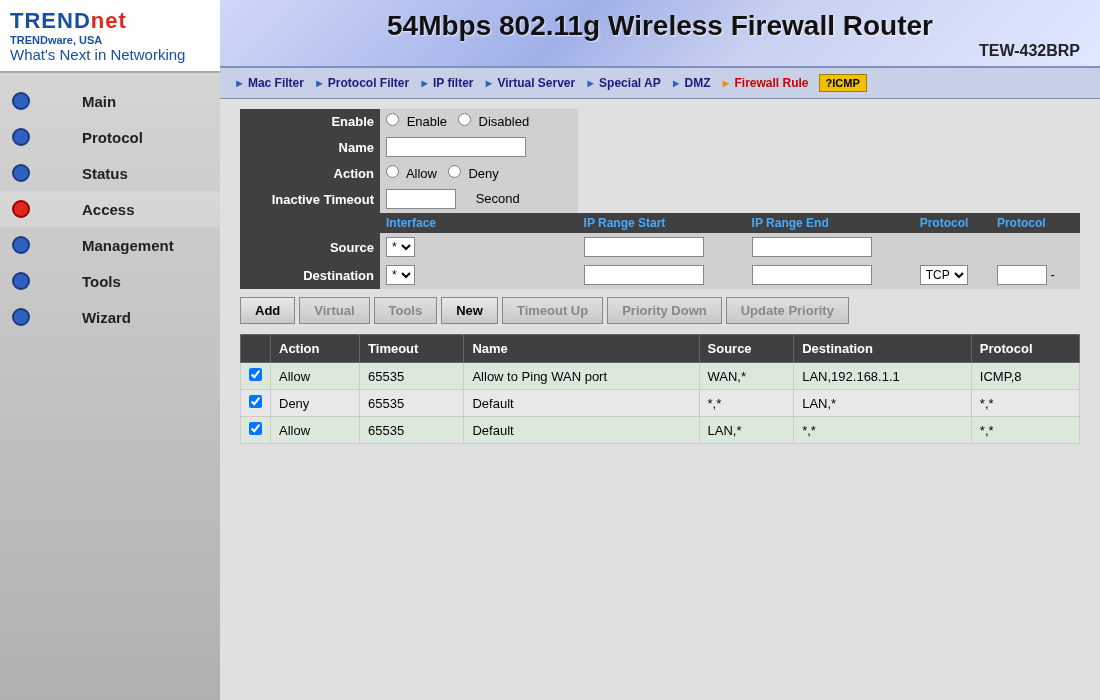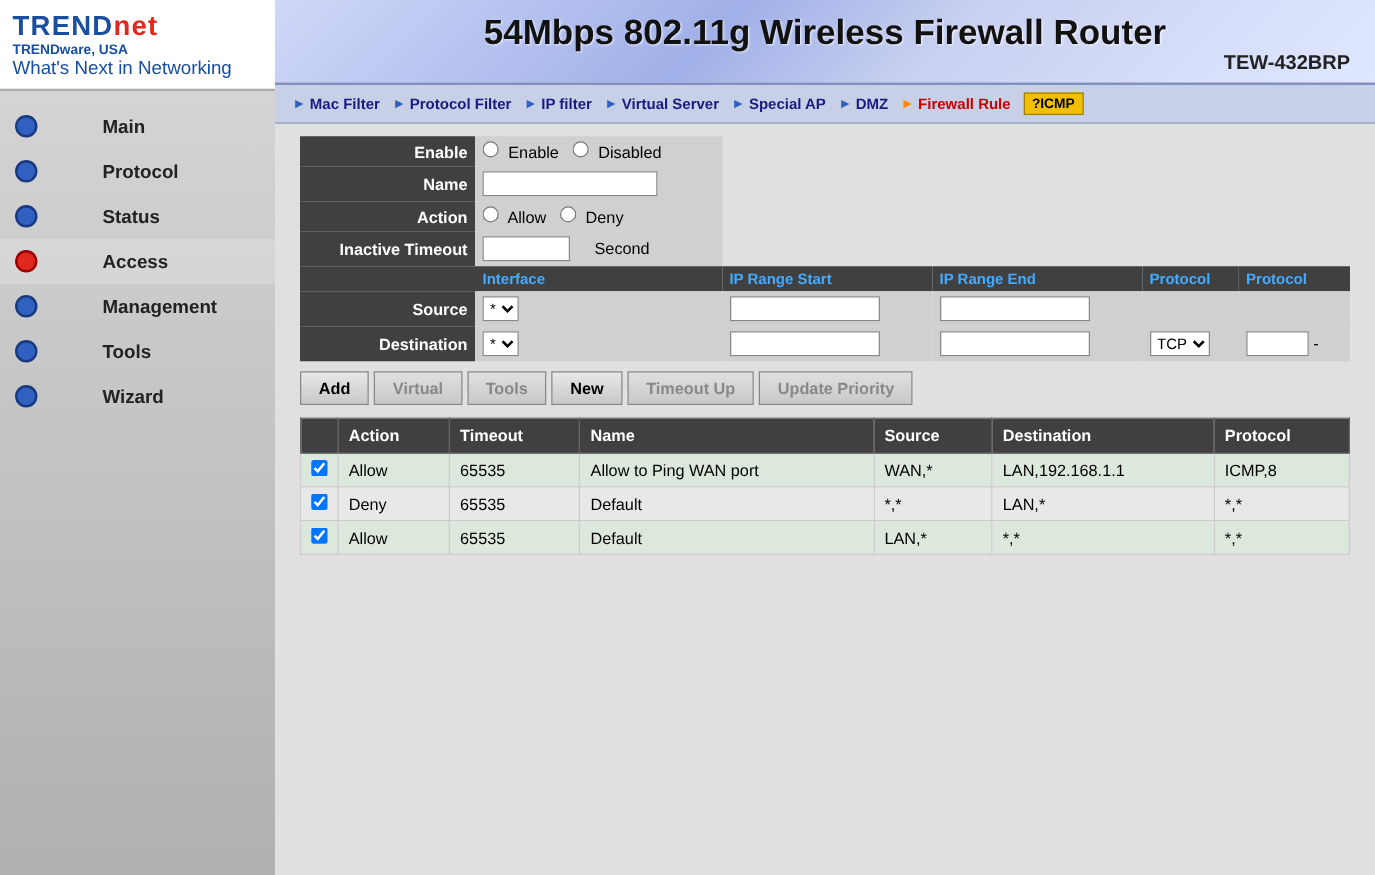--- a/index.html
+++ b/index.html
@@ -250,20 +250,21 @@
         </tr>
       </tbody>
         </table>
 
       <div class="btn-row">
         <button class="btn">Add</button>
         <button class="btn disabled">Virtual</button>
         <button class="btn disabled">Tools</button>
         <button class="btn">New</button>
         <button class="btn disabled">Timeout Up</button>
+        <button class="btn disabled">Priority Down</button>
         <button class="btn disabled">Update Priority</button>
       </div>
 
       <table class="data-table">
         <thead>
           <tr>
             <th style="width:24px;"></th>
             <th>Action</th>
             <th>Timeout</th>
             <th>Name</th>

